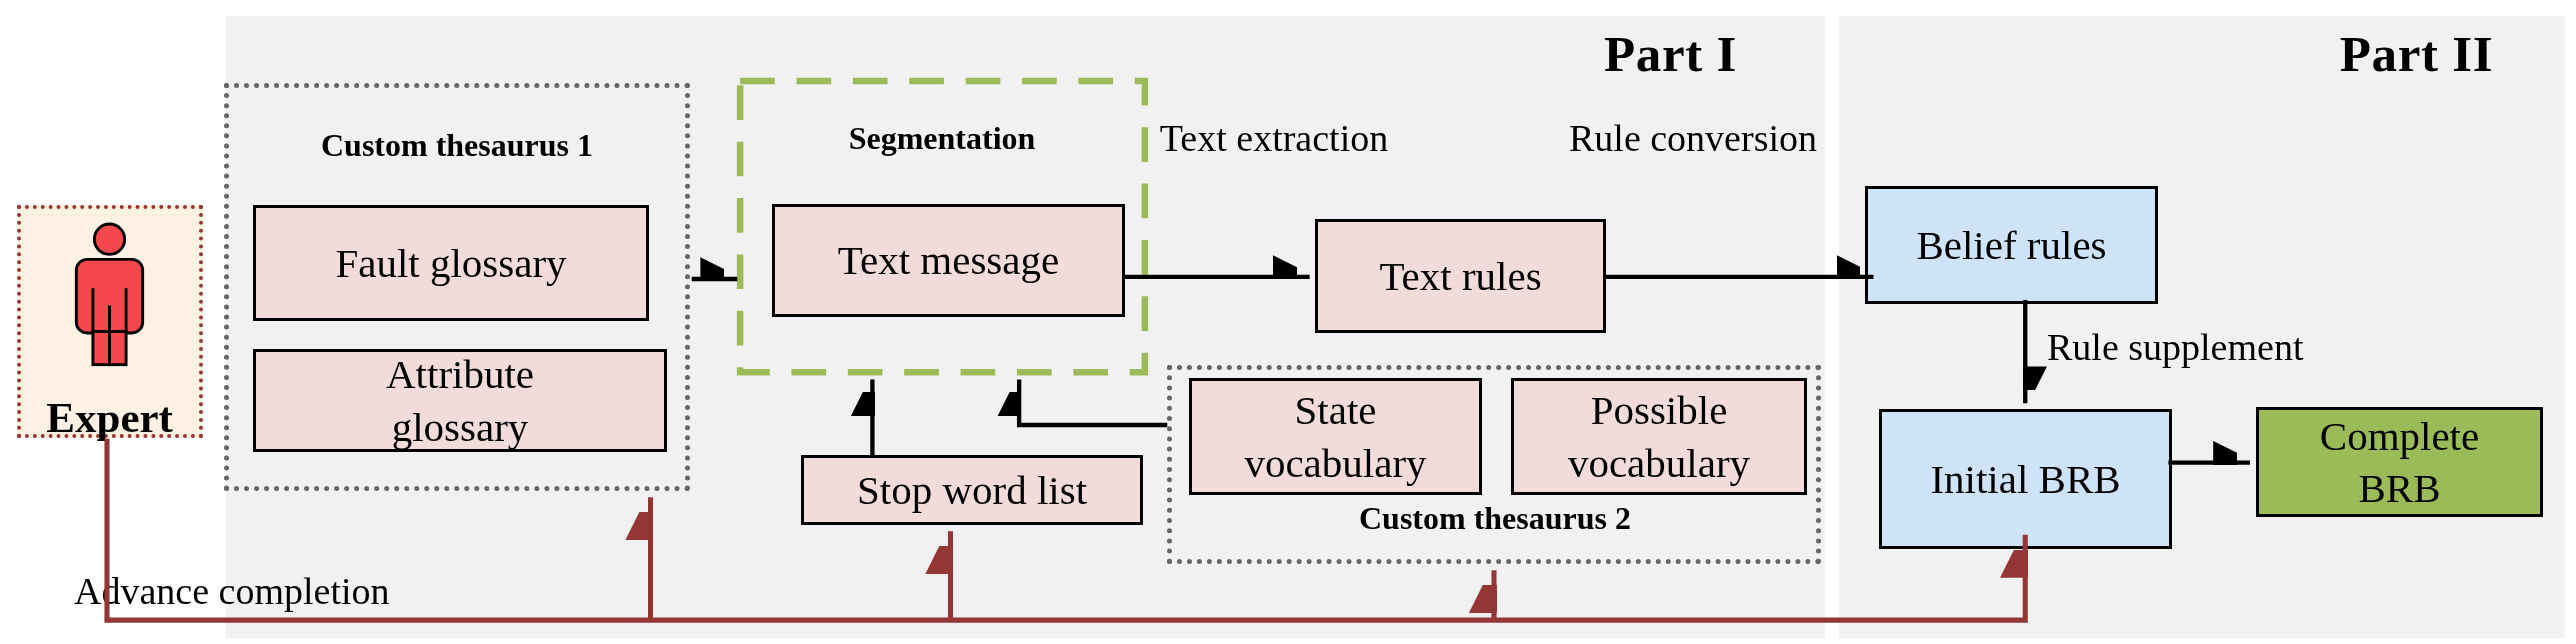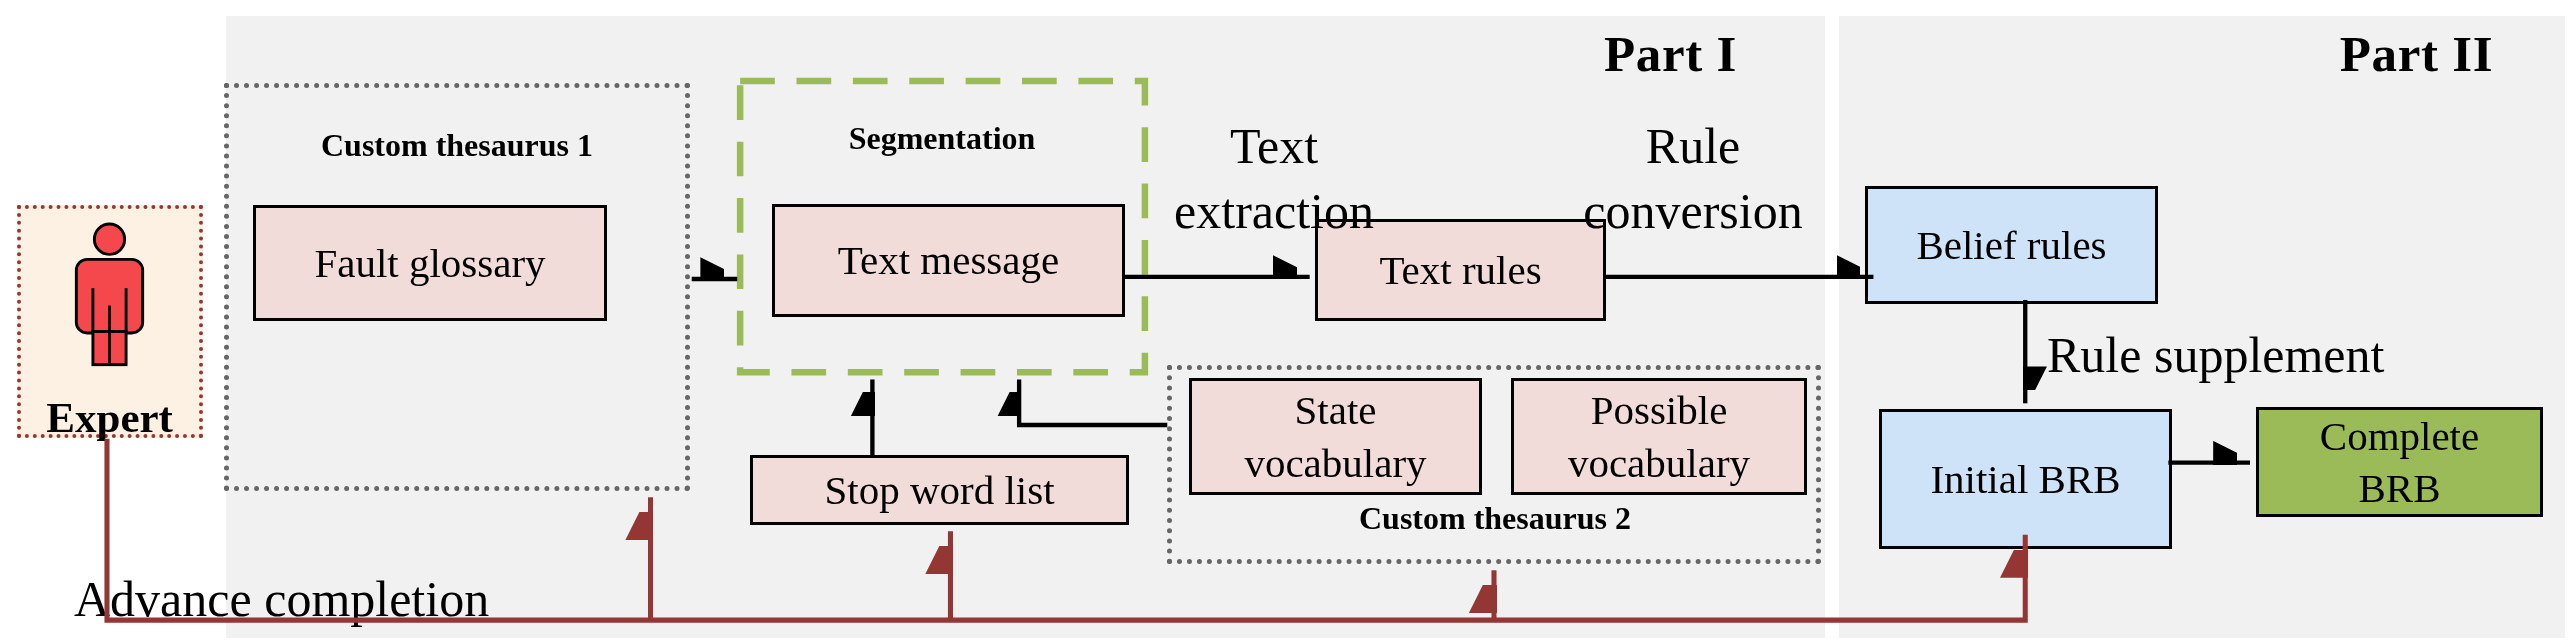--- a/index.html
+++ b/index.html
@@ -18,21 +18,21 @@
     display:flex; align-items:center; justify-content:center; text-align:center;
     border:3.6px solid var(--border_black); box-sizing:border-box;
     font-size:41px; line-height:1.28;
   }
   .pink{background:var(--box_pink);}
   .blue{background:var(--box_blue);}
   .green{background:var(--box_green);}
   .dotted-gray{border:5px dotted var(--dotted_gray); box-sizing:border-box;}
   .group-title{font-weight:bold; font-size:32px; text-align:center;}
   .part-title{font-weight:bold; font-size:51px; text-align:center; letter-spacing:0.7px;}
-  .edge-label{font-size:50px; line-height:1.30; text-align:center;}
+  .edge-label{font-size:38px; line-height:1.30; text-align:center;}
   .wrap-sm{display:inline-block; max-width:239px;}
   .wrap-xs{display:inline-block; max-width:224px;}
   #expert-box{
     background:var(--expert_fill); border:4.3px dotted var(--expert_border); box-sizing:border-box;
     display:flex; flex-direction:column; align-items:center; justify-content:flex-start;
   }
   #expert-label{font-weight:bold; font-size:43px; margin-top:21px;}
   svg.overlay{position:absolute; left:0; top:0; pointer-events:none;}
 </style>
 </head>
@@ -55,43 +55,46 @@
         <line x1="37" y1="96" x2="37" y2="158" style="stroke:#000; stroke-width:4;"></line>
         <line x1="83" y1="96" x2="83" y2="158" style="stroke:#000; stroke-width:4;"></line>
         <line x1="60" y1="120" x2="60" y2="200" style="stroke:#000; stroke-width:4;"></line>
       </svg>
     </span>
     <span id="expert-label">Expert</span>
   </div>
 
   <div class="abs dotted-gray" style="left:224px; top:83px; width:466px; height:408px;"></div>
   <div class="abs group-title" style="left:231px; top:127px; width:452px;">Custom thesaurus 1</div>
-  <div class="abs box pink" style="left:253px; top:205px; width:354px; height:116px;">
+  <div class="abs box pink" style="left:253px; top:205px; width:396px; height:116px;">
     <span>Fault glossary</span>
+  </div>
+  <div class="abs box pink" style="left:253px; top:349px; width:414px; height:103px;">
+    <span class="wrap-xs">Attribute glossary</span>
   </div>
 
   <div class="abs group-title" style="left:744px; top:120px; width:396px;">Segmentation</div>
   <div class="abs box pink" style="left:772px; top:204px; width:353px; height:113px;">
     <span>Text message</span>
   </div>
 
-  <div class="abs box pink" style="left:750px; top:455px; width:379px; height:70px;font-family:Liberation Serif, serif;">
+  <div class="abs box pink" style="left:801px; top:455px; width:342px; height:70px;font-family:Liberation Serif, serif;">
     <span>Stop word list</span>
   </div>
 
   <div class="abs dotted-gray" style="left:1167px; top:365px; width:654px; height:199px;"></div>
   <div class="abs box pink" style="left:1189px; top:378px; width:293px; height:117px;">
     <span class="wrap-sm">State vocabulary</span>
   </div>
   <div class="abs box pink" style="left:1511px; top:378px; width:296px; height:117px;">
     <span class="wrap-sm">Possible vocabulary</span>
   </div>
   <div class="abs group-title" style="left:1175px; top:500px; width:640px;">Custom thesaurus 2</div>
 
-  <div class="abs box pink" style="left:1315px; top:219px; width:291px; height:102px;">
+  <div class="abs box pink" style="left:1315px; top:219px; width:291px; height:114px;">
     <span>Text rules</span>
   </div>
   <div class="abs box blue" style="left:1865px; top:186px; width:293px; height:118px;">
     <span>Belief rules</span>
   </div>
   <div class="abs box blue" style="left:1879px; top:409px; width:293px; height:140px;">
     <span>Initial BRB</span>
   </div>
   <div class="abs box green" style="left:2256px; top:407px; width:287px; height:110px;">
     <span class="wrap-xs">Complete BRB</span>

